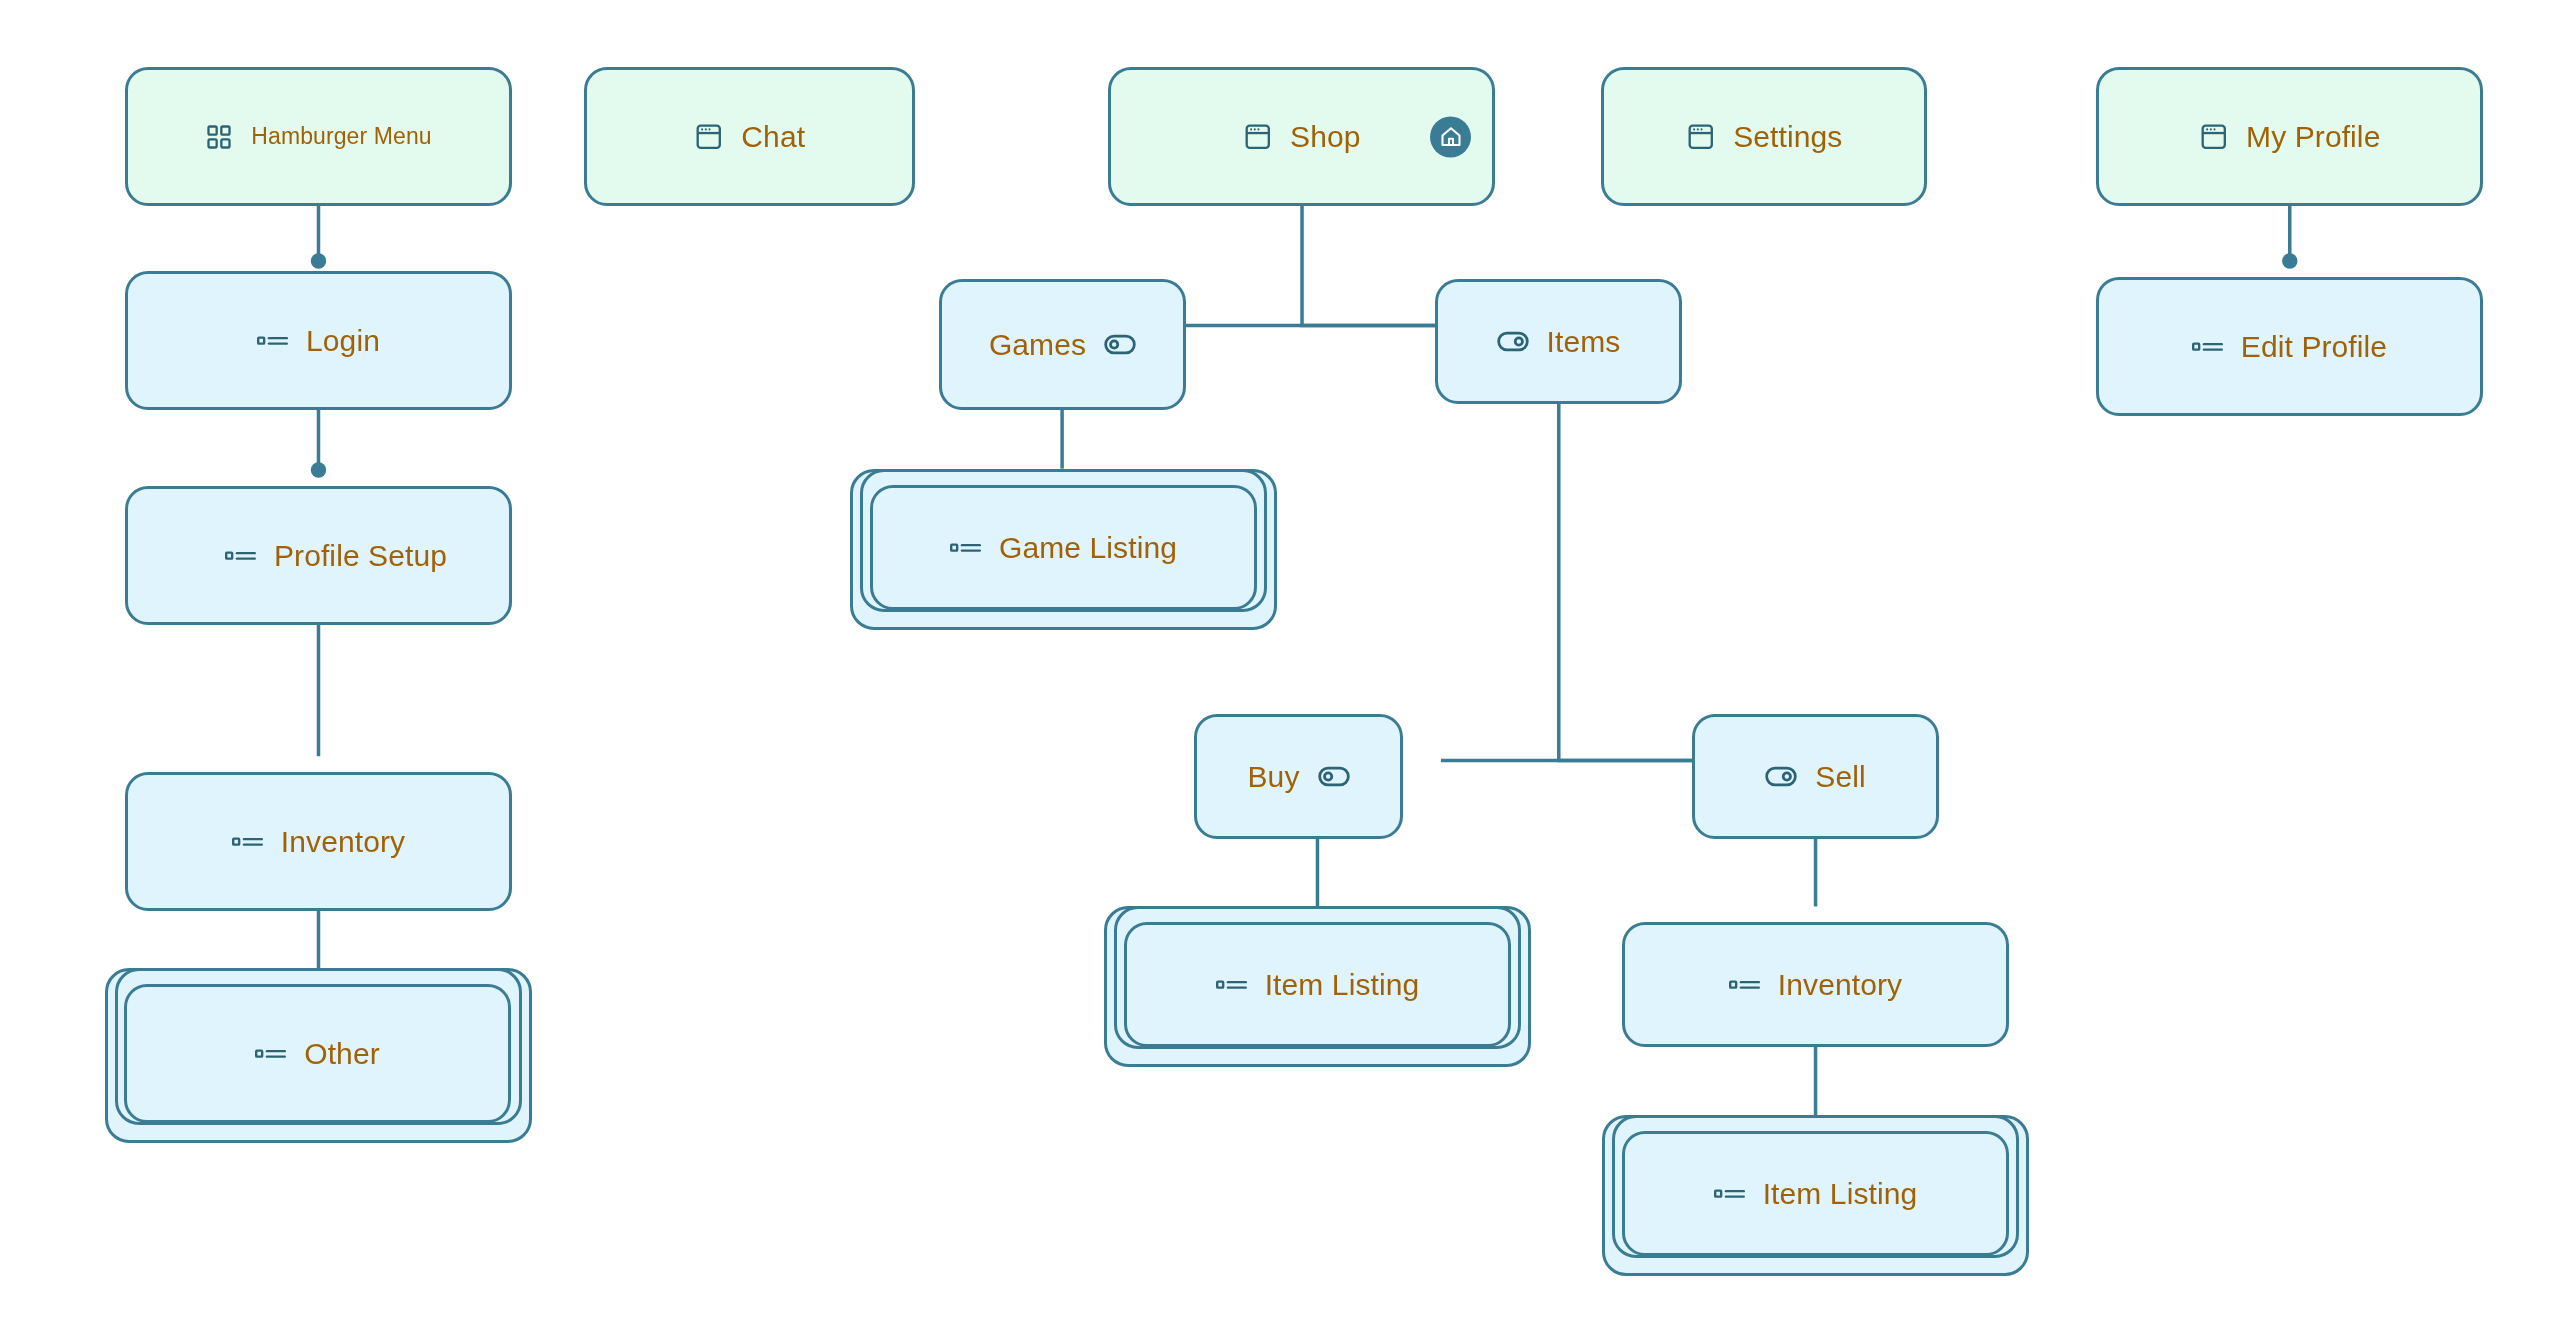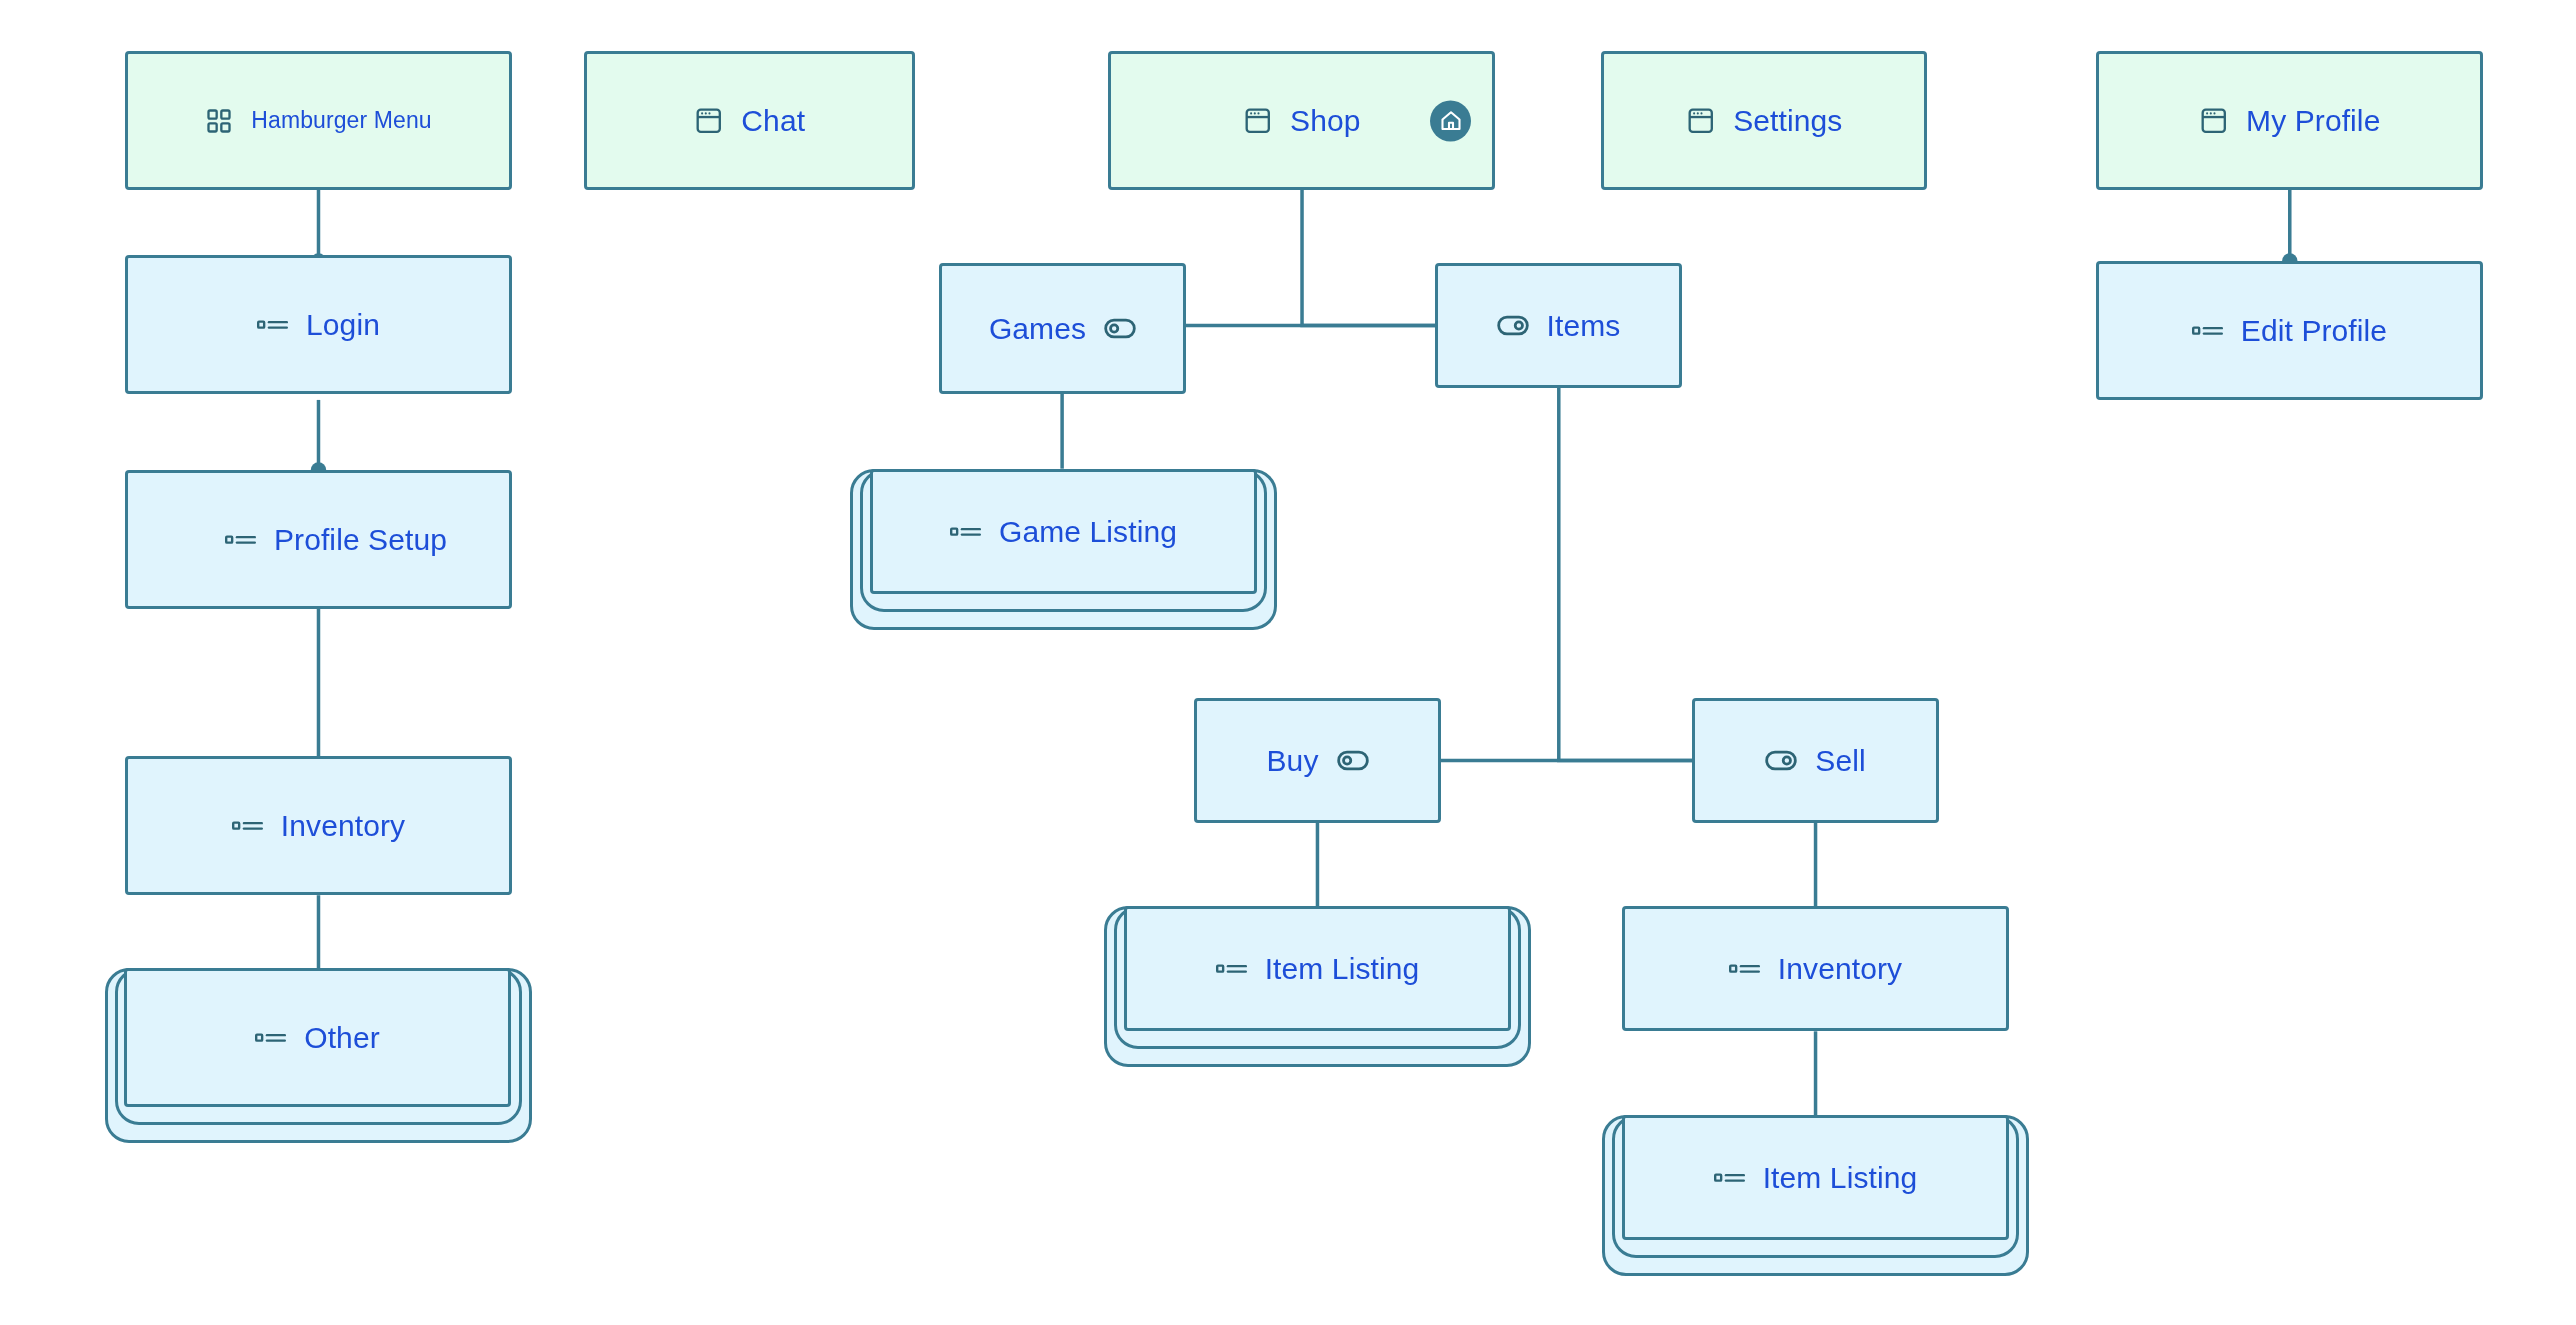--- a/index.html
+++ b/index.html
@@ -22,31 +22,32 @@
     position: absolute;
     left: 0; top: 0;
     width: 2576px;
     height: 1326px;
     pointer-events: none;
   }
   .node {
     position: absolute;
     box-sizing: border-box;
     border: 3.5px solid #3a7c93;
-    border-radius: 4px;
+    border-radius: 23px;
     display: flex;
     align-items: center;
     justify-content: center;
     gap: 18px;
-    color: #1d4ed8;
+    color: #a16207;
     font-size: 30px;
     line-height: 1;
     letter-spacing: 0.1px;
     white-space: nowrap;
     z-index: 5;
+    margin-top: 16px;
   }
   .node.green { background: #e3fbee; }
   .node.blue  { background: #e0f4fd; }
   .node.small-label { font-size: 23px; }
 
   
   .stack-shadow {
     position: absolute;
     box-sizing: border-box;
     border: 3.5px solid #3a7c93;
@@ -214,21 +215,21 @@
       <div class="node blue" style="left: 870px; top: 469px; width: 387px; height: 125px;">
         <span class="icon">
           <svg width="31" height="18" viewBox="0 0 26 14">
             <rect x="1" y="4.2" width="5" height="5" rx="0.6" fill="none" stroke="#2d6475" stroke-width="2"></rect>
             <line x1="10" y1="4.6" x2="25" y2="4.6" stroke="#2d6475" stroke-width="2" stroke-linecap="round"></line>
             <line x1="10" y1="9.2" x2="25" y2="9.2" stroke="#2d6475" stroke-width="2" stroke-linecap="round"></line>
           </svg>
         </span>
         <span class="node-label">Game Listing</span>
       </div>
-      <div class="node blue" style="left: 1194px; top: 698px; width: 247px; height: 125px;">
+      <div class="node blue" style="left: 1194px; top: 698px; width: 209px; height: 125px;">
         <span class="node-label">Buy</span>
         <span class="icon">
           <svg width="32" height="21" viewBox="0 0 23 15">
             <rect x="1.2" y="1.5" width="20.6" height="12" rx="6" fill="none" stroke="#2d6475" stroke-width="2"></rect>
             <circle cx="7.3" cy="7.5" r="2.6" fill="none" stroke="#2d6475" stroke-width="2"></circle>
           </svg>
         </span>
       </div>
       <div class="node blue" style="left: 1692px; top: 698px; width: 247px; height: 125px;">
         <span class="icon">

